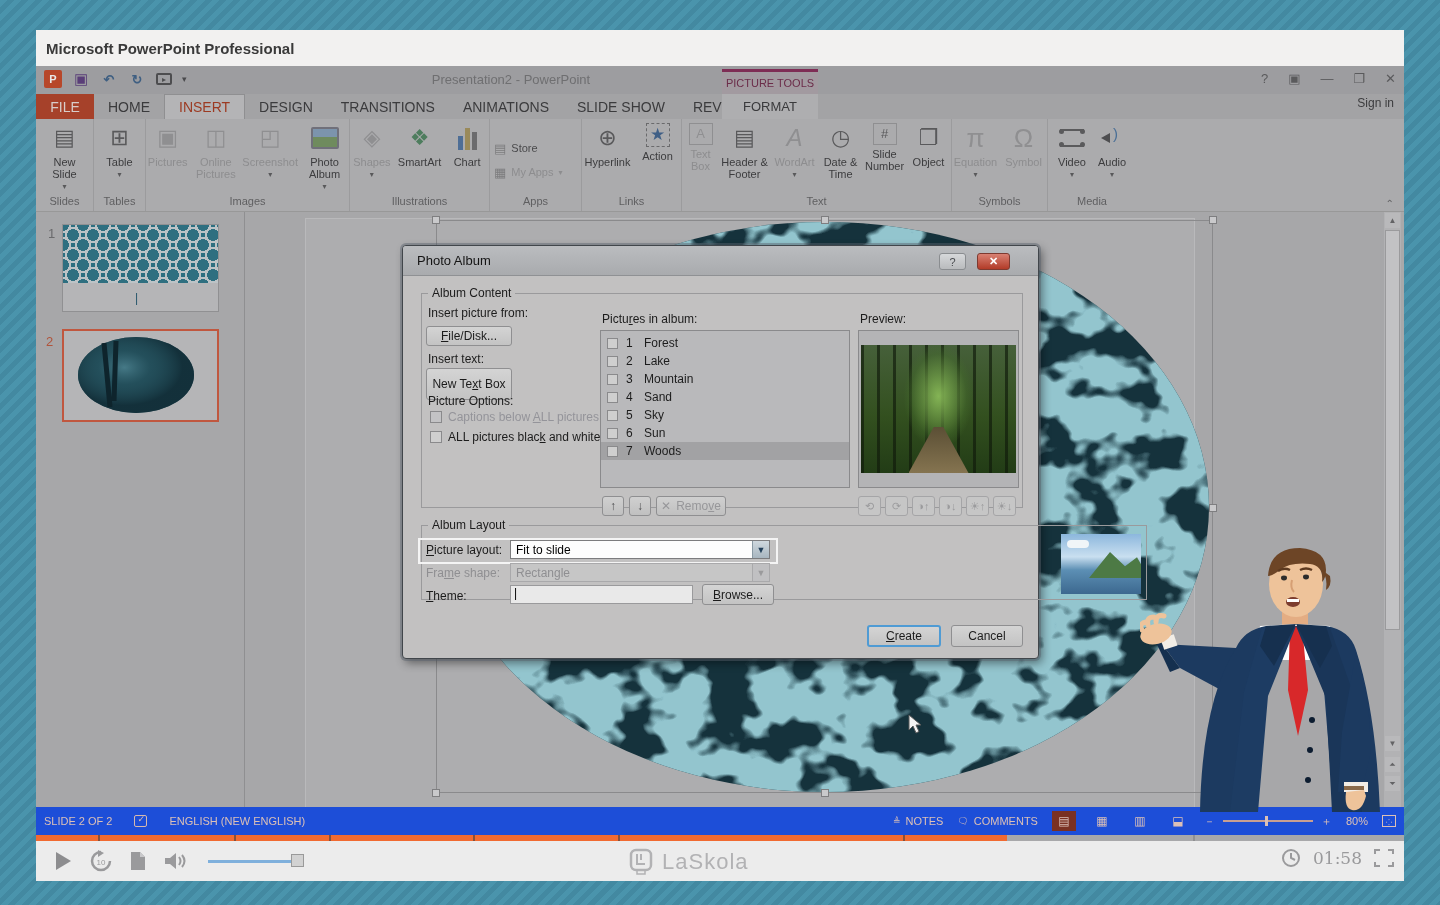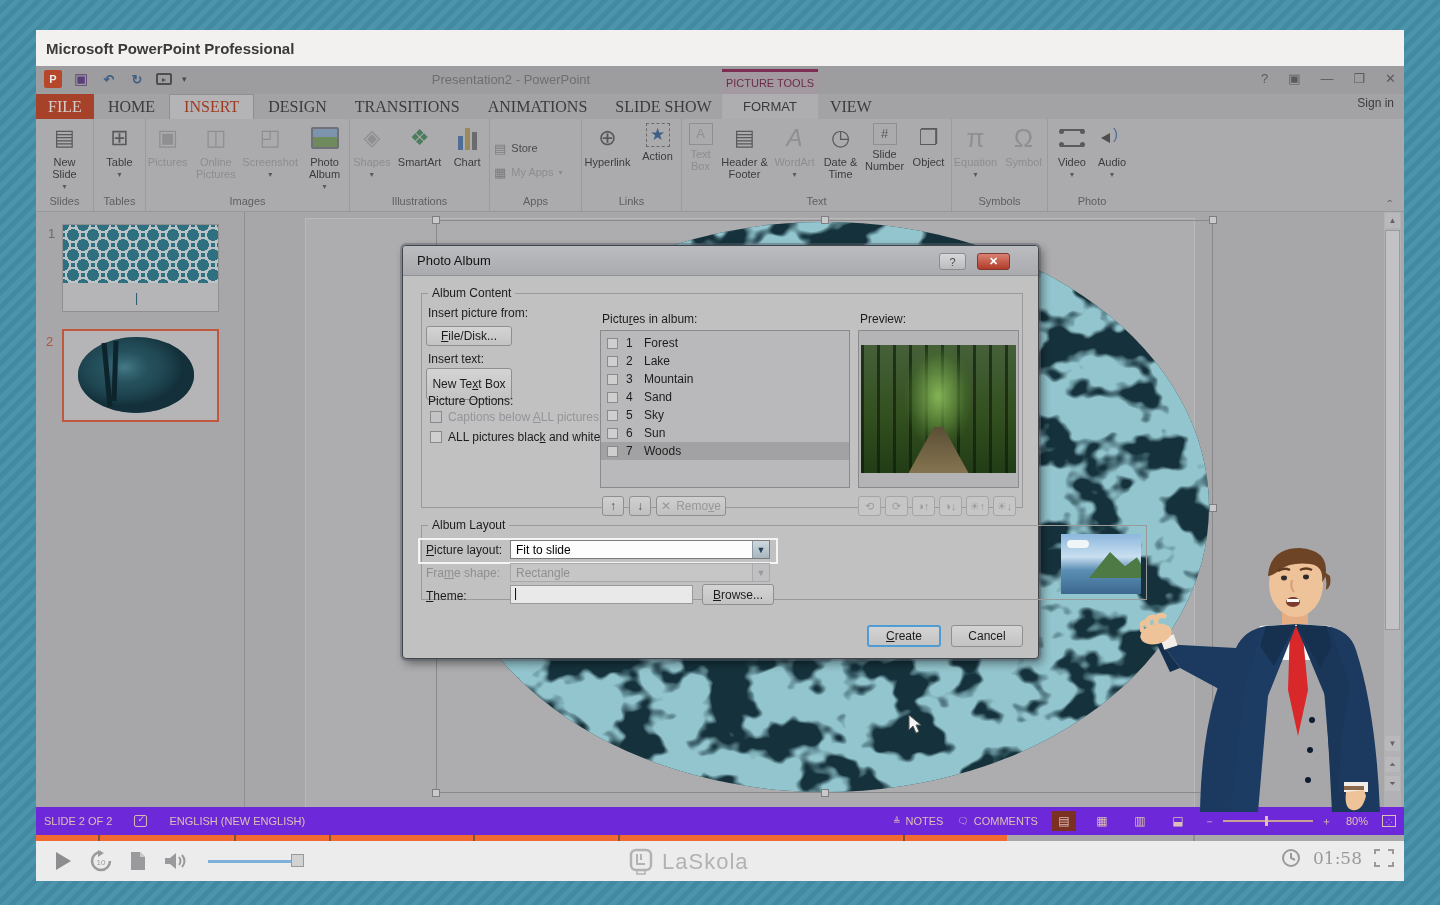--- a/index.html
+++ b/index.html
@@ -34,21 +34,21 @@
 
   
   #ctx-group { position:absolute; left:686px; top:3px; width:96px; height:25px;
     background:#a29aa0; border-top:3px solid #7e2d55; color:#6b2c49; font-size:11px;
     display:flex; align-items:center; justify-content:center; }
   #ctx-format { position:absolute; left:686px; top:0; width:96px; height:100%;
     background:#aeaeb0; color:#3a3a3c; font-size:13px; display:flex; align-items:center; justify-content:center; }
 
   
   #tab-row { left:0; top:28px; width:100%; height:25px; background:#a3a3a5; display:flex; }
-  .tab { padding:12px 14px; font-size:16px; color:#3b3b3d; display:flex; align-items:center;font-family:Liberation Serif, serif; }
+  .tab { padding:12px 14px; font-size:14px; color:#3b3b3d; display:flex; align-items:center; }
   .tab-file { background:#a6412a; color:#d8cdca; width:58px; justify-content:center; }
   .tab-active { background:#b4b4b6; color:#9c3a22; border:1px solid #8f8f91; border-bottom:none; }
 
   
   #ribbon { left:0; top:53px; width:100%; height:93px; background:#ababad; border-bottom:1px solid #989898; display:flex; }
   .rgroup { position:relative; height:100%; border-right:1px solid #9b9b9d; display:flex;
             flex-direction:column; }
   .rgroup-buttons { flex:1; display:flex; align-items:flex-start; justify-content:center; gap:2px; padding-top:4px; }
   .rgroup-name { height:16px; text-align:center; font-size:11px; color:#5f5f61; }
   .big-btn { width:46px; display:flex; flex-direction:column; align-items:center; font-size:11px;
@@ -98,21 +98,21 @@
   #sel-box { position:absolute; left:191px; top:8px; width:777px; height:573px; border:1px solid #8a8a8c; }
   .handle { position:absolute; width:8px; height:8px; background:#c9c9cb; border:1px solid #7e7e80; }
 
   
   #v-scroll { left:1348px; top:146px; width:17px; height:596px; background:#b2b2b4; }
   .scr-btn { position:absolute; left:1px; width:15px; height:15px; background:#b9b9bb; color:#636365;
              font-size:8px; display:flex; align-items:center; justify-content:center; }
   #scr-thumb { position:absolute; left:1px; top:18px; width:15px; height:400px; background:#c2c2c4; border:1px solid #9a9a9c; }
 
   
-  #status-bar { left:0; top:741px; width:100%; height:28px; background:#6d28d9; color:#dcc0b7;
+  #status-bar { left:0; top:741px; width:100%; height:28px; background:#1d4ed8; color:#dcc0b7;
     font-size:11px; display:flex; align-items:center; }
   #status-bar .sleft { display:flex; align-items:center; gap:22px; padding-left:8px; }
   #status-bar .sright { margin-left:auto; display:flex; align-items:center; gap:14px; padding-right:8px; }
   .spell-icon { width:13px; height:12px; border:1px solid #d6b9af; border-radius:2px; position:relative; }
   .spell-icon::after { content:"✓"; position:absolute; left:2px; top:-2px; font-size:9px; }
   .sb-item { display:flex; align-items:center; gap:5px; }
   .view-ico { width:24px; height:20px; display:flex; align-items:center; justify-content:center; font-size:12px; color:#dcc0b7; }
   .view-active { background:#7a3122; }
   #zoom-slider { display:flex; align-items:center; gap:8px; }
   #zoom-track { width:90px; height:2px; background:#c89f92; position:relative; }
@@ -391,21 +391,21 @@
             </span>
           <span>Video</span>
         </div>
         <div class="big-btn caret" style="width:38px">
           <span class="bicon">
               <span class="ico-audio"></span>
             </span>
           <span>Audio</span>
         </div>
       </div>
-      <div class="rgroup-name">Photo</div>
+      <div class="rgroup-name">Media</div>
     </div>
     <span class="collapse-ribbon">⌃</span>
   </div>
 
   <div class="abs" id="thumb-panel">
     <span class="thumb-num" style="left:12px;top:14px">1</span>
     <div class="thumb-box" style="top:12px;height:88px">
       <div id="thumb1-pattern"></div>
       <span id="thumb1-cursor">|</span>
     </div>

